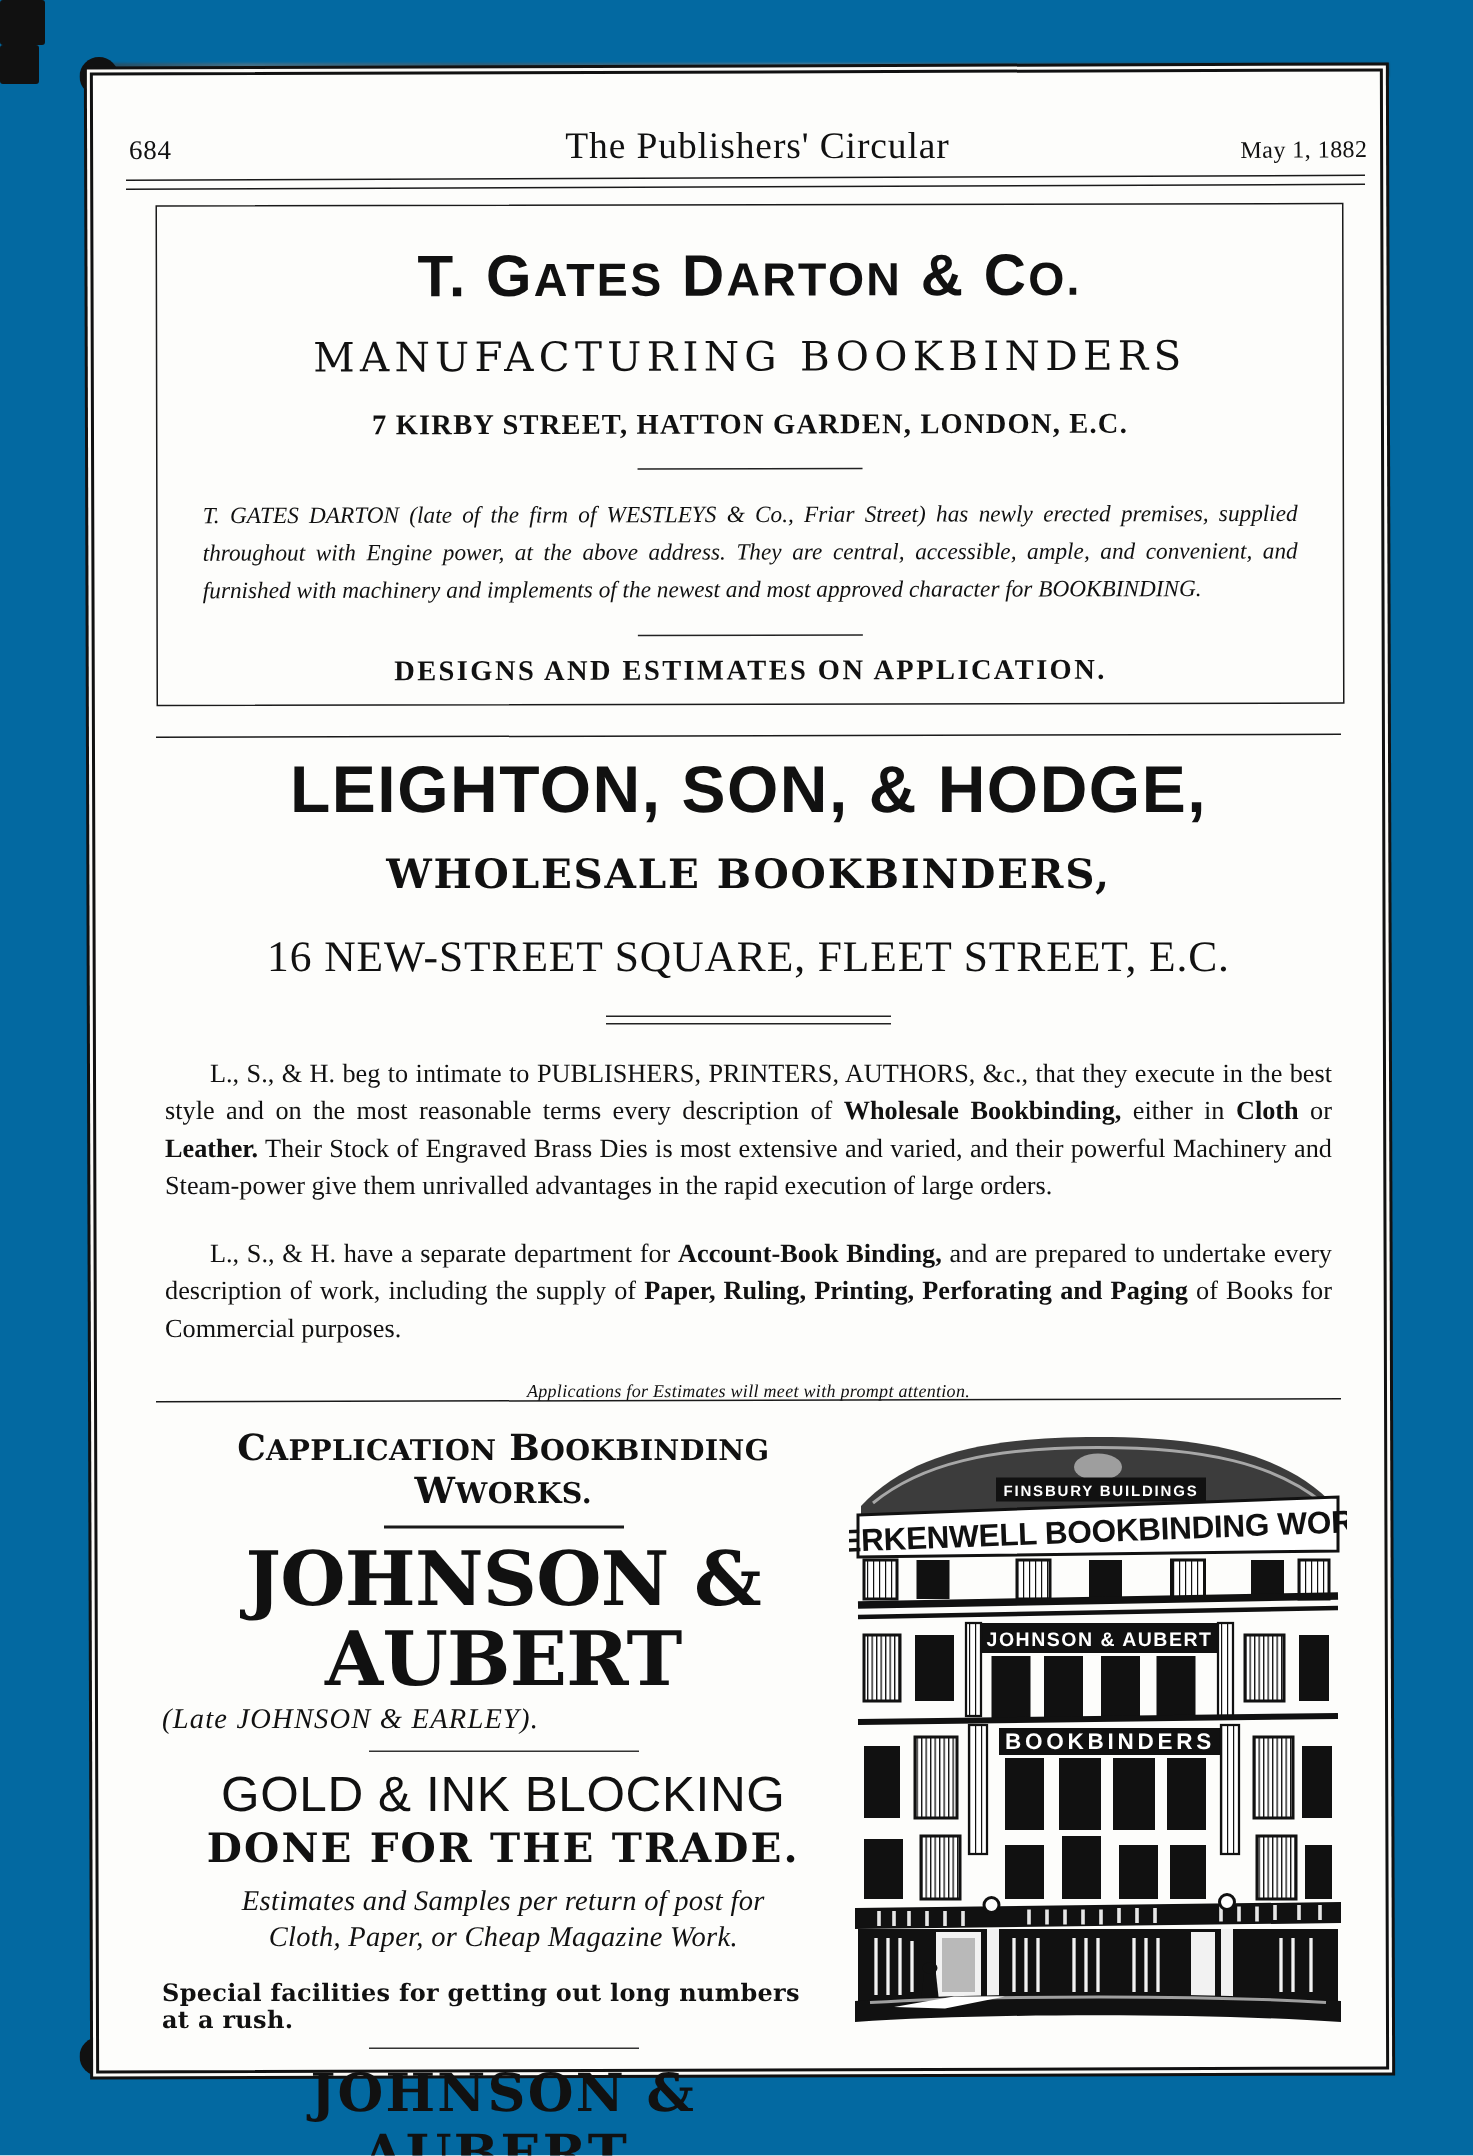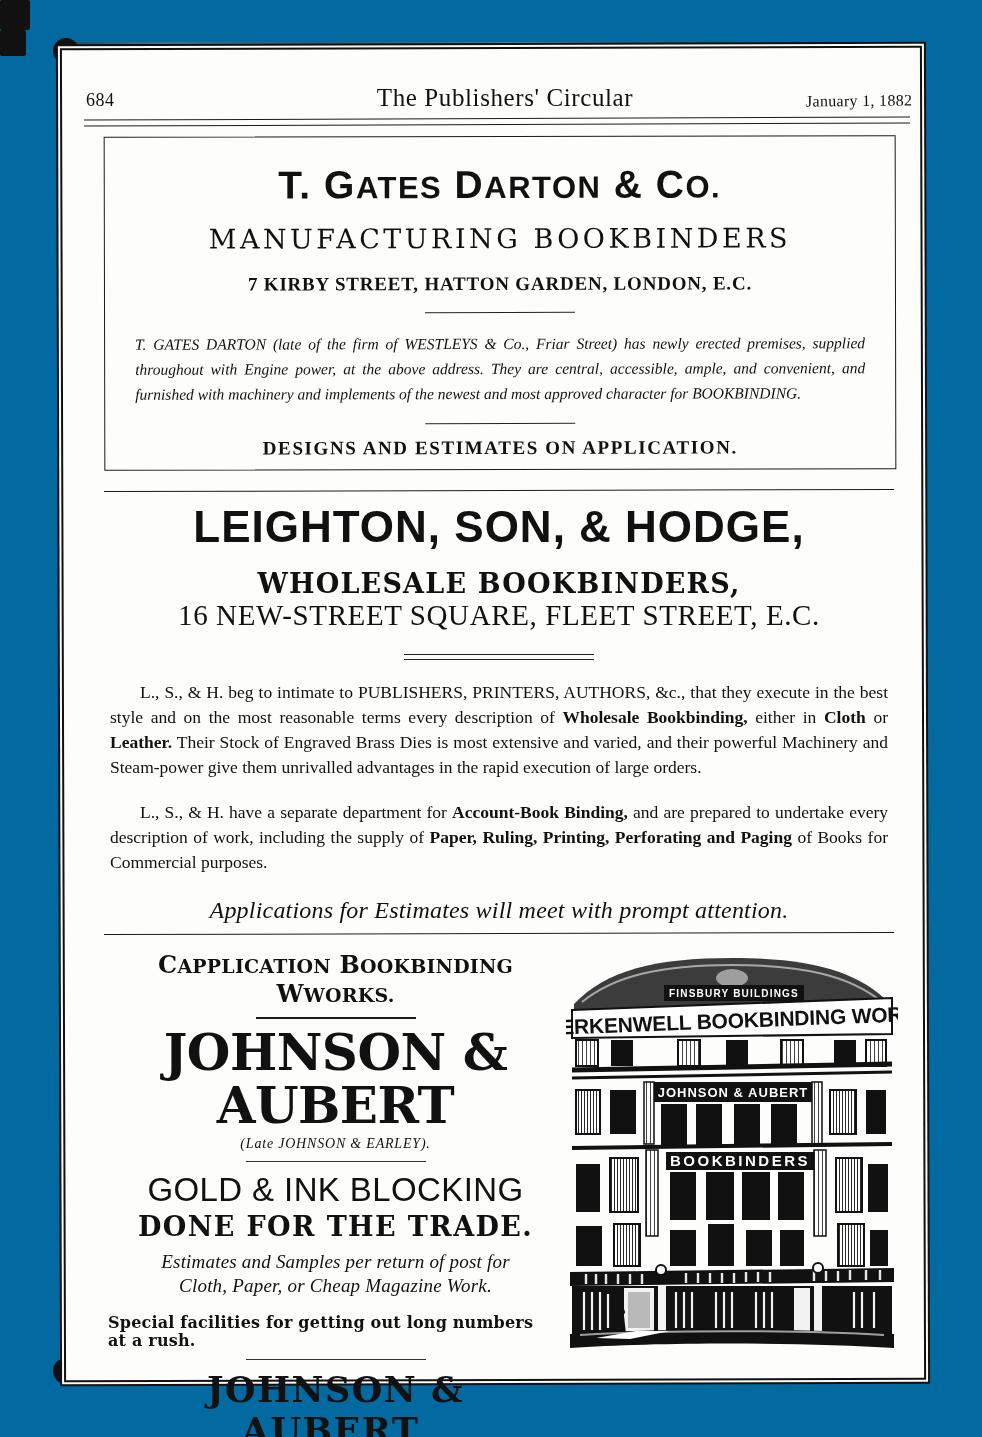--- a/index.html
+++ b/index.html
@@ -131,54 +131,54 @@
   #leighton-name{
     text-align:center;font-family:"Liberation Sans",sans-serif;
     font-weight:700;font-size:44px;letter-spacing:1px;
   }
   #leighton-trade{
     text-align:center;font-family:"DejaVu Serif",serif;
     font-weight:700;font-size:27px;letter-spacing:1.2px;margin-top:16px;
   }
   #leighton-address{
     text-align:center;font-family:"Liberation Serif",serif;
-    font-size:29px;letter-spacing:.6px;margin-top:0;
+    font-size:29px;letter-spacing:.6px;margin-top:23px;
   }
   #leighton-dblrule{
     width:190px;height:4px;margin:22px auto 0;
     border-top:1.5px solid #222;border-bottom:1.5px solid #222;
   }
   .leighton-para{
     margin:20px 12px 0 12px;font-size:17.5px;line-height:25px;
     text-align:justify;text-indent:30px;
     font-family:"Liberation Serif",serif;
   }
   .leighton-para b{font-weight:700;margin-top:26px;}
   #leighton-tagline{
-    text-align:center;font-style:italic;font-size:24px;
+    text-align:center;font-style:italic;font-size:12px;
     margin-top:22px;letter-spacing:.2px;
   }
 
   
   #ad-johnson{position:absolute;left:20px;top:888px;width:802px;height:410px;}
   #ja-left{position:absolute;left:10px;top:0;width:455px;}
   #ja-works{
     text-align:center;font-family:"DejaVu Serif",serif;
     font-weight:700;font-size:24px;letter-spacing:.2px;
   }
   #ja-works .sc{font-size:19px;}
   .ja-rule{width:160px;height:0;border-top:2px solid #1a1a1a;margin:9px auto 0;}
   .ja-rule.thin{border-top:1.2px solid #333;width:180px;}
   #ja-firm{
     text-align:center;font-family:"DejaVu Serif",serif;
     font-weight:700;font-size:50px;letter-spacing:-0.5px;margin-top:8px;
     line-height:1.05;
   }
   #ja-late{
-    text-align:center;font-style:italic;font-size:14px;
+    text-align:left;font-style:italic;font-size:19px;
     letter-spacing:.8px;margin-top:4px;
   }
   #ja-gold{
     text-align:center;font-family:"Liberation Sans",sans-serif;
     font-size:33px;letter-spacing:.4px;margin-top:9px;
   }
   #ja-done{
     text-align:center;font-family:"DejaVu Serif",serif;
     font-weight:700;font-size:27px;letter-spacing:1.4px;margin-top:2px;
   }
@@ -215,21 +215,21 @@
   <div id="orn-tr"></div>
   <div id="orn-br"></div>
 
   <div id="page-border"></div>
 
   <div id="inner">
 
     <div id="runhead">
       <div id="folio">684</div>
       <div id="journal-title">The Publishers' Circular</div>
-      <div id="issue-date">January 1, 1882</div>
+      <div id="issue-date">May 1, 1882</div>
     </div>
     <div id="head-rule"></div>
 
     <div id="ad-darton">
       <div id="darton-name">
         <span>T. G</span><span class="sc">ATES</span><span> D</span><span class="sc">ARTON</span><span> &amp; C</span><span class="sc">O.</span>
       </div>
       <div id="darton-trade">MANUFACTURING BOOKBINDERS</div>
       <div id="darton-address">7 KIRBY STREET, HATTON GARDEN, LONDON, E.C.</div>
       <div class="short-rule"></div>

